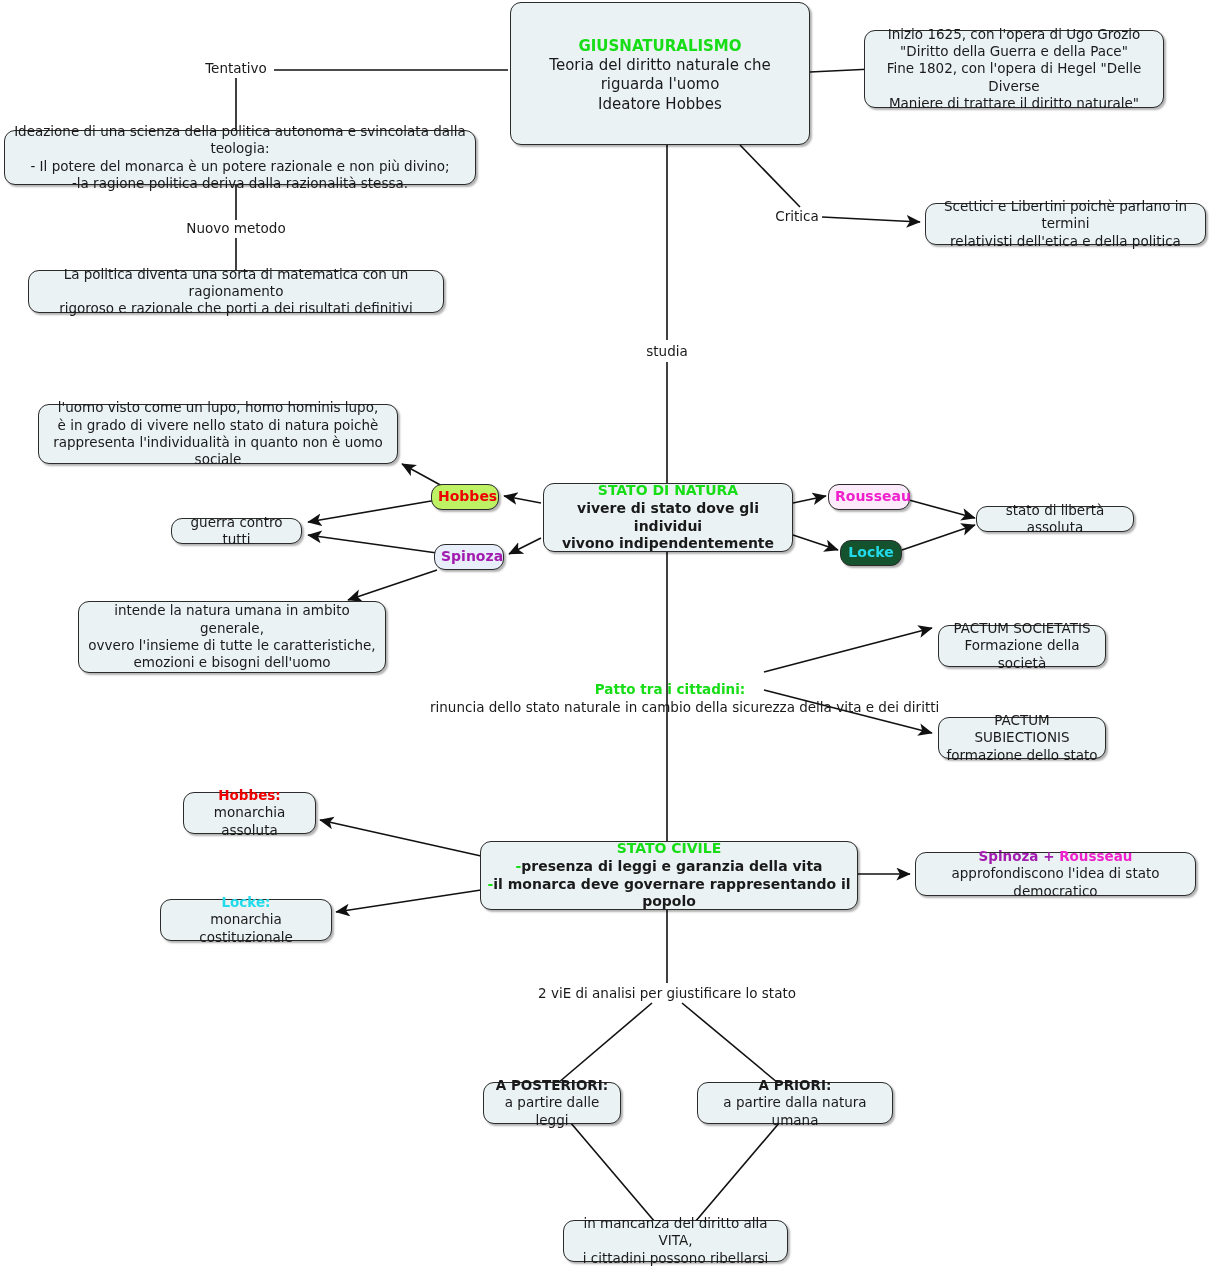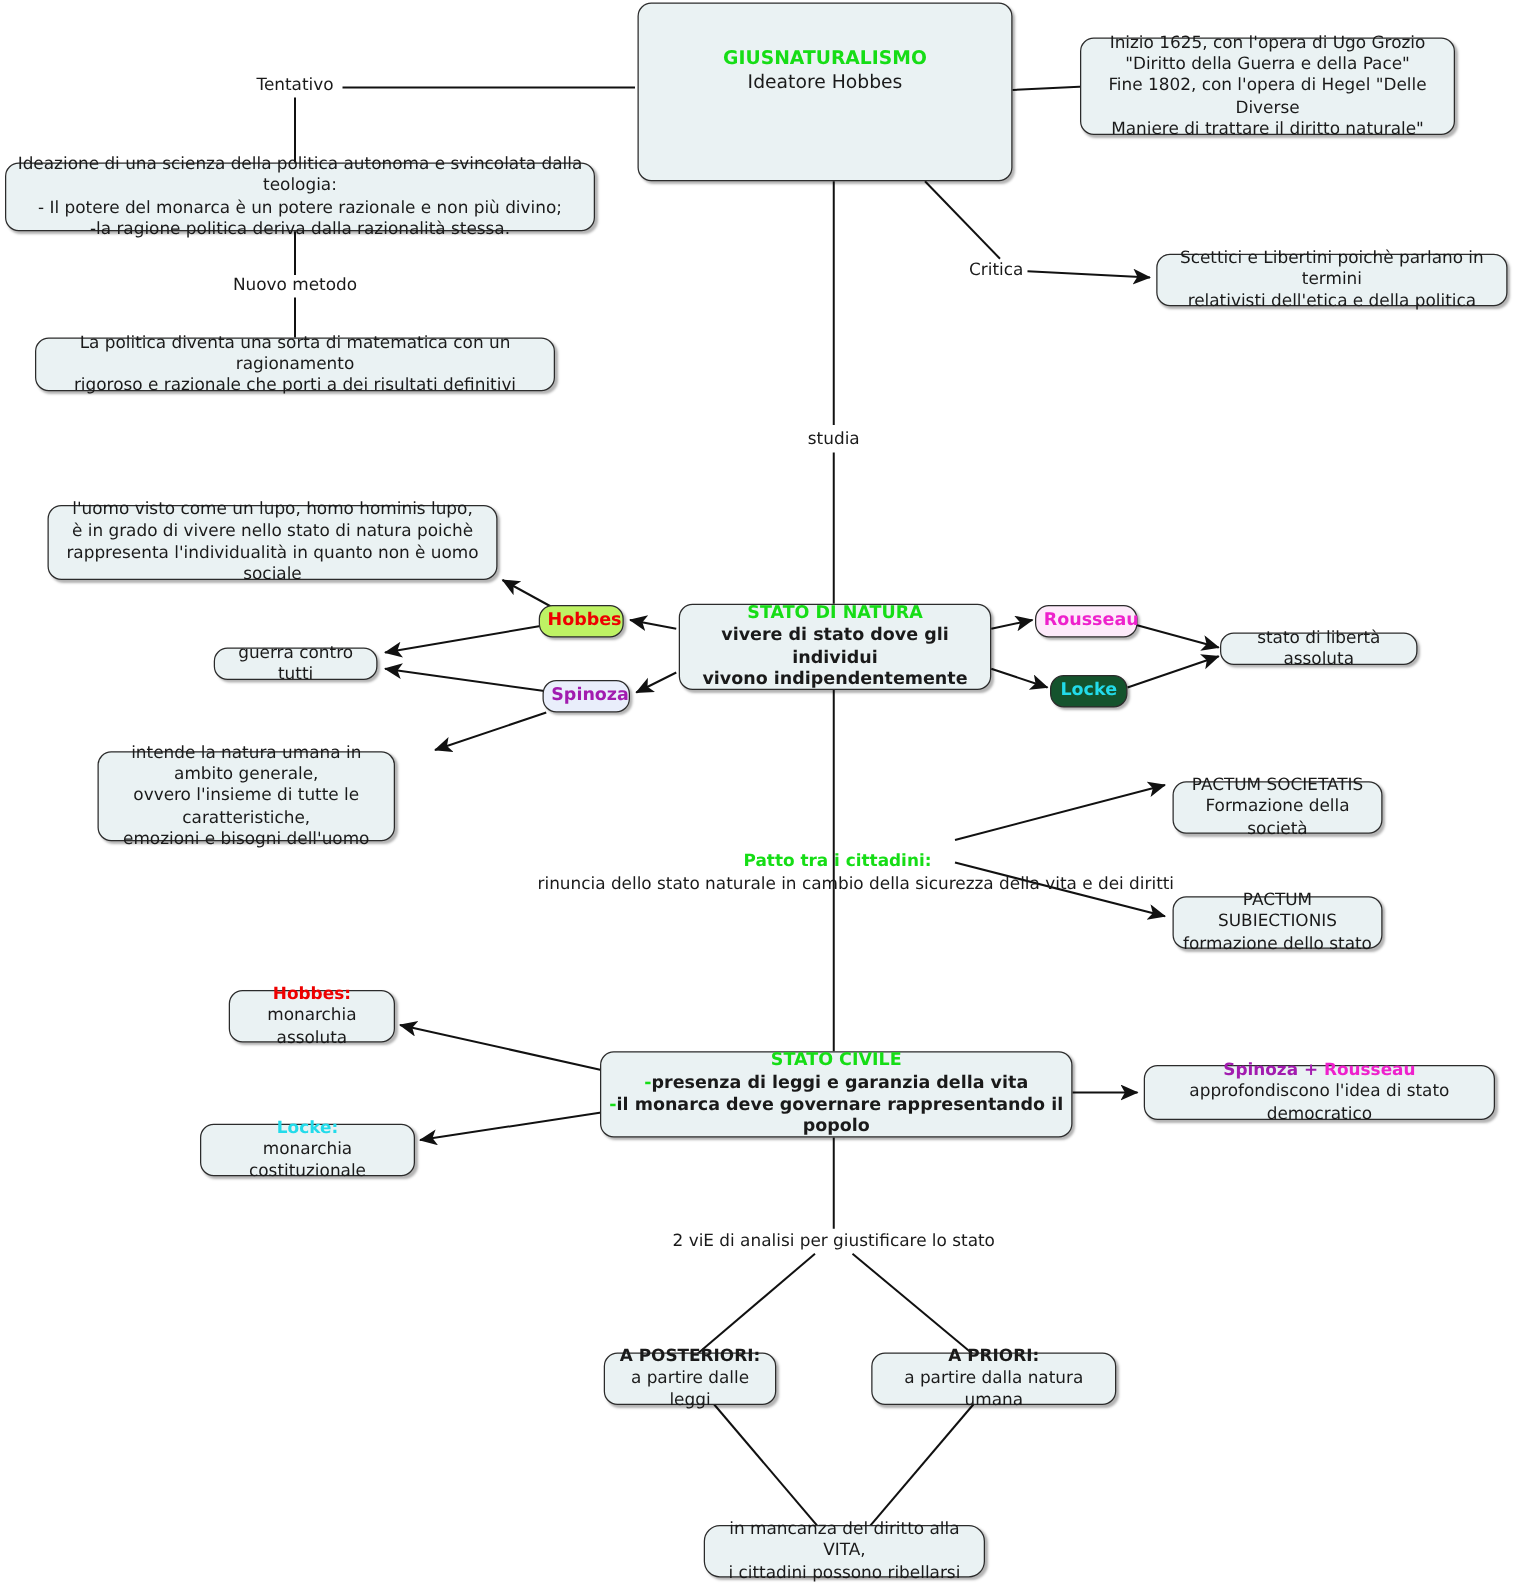--- a/index.html
+++ b/index.html
@@ -123,20 +123,21 @@
 
       <path d="M570,1122 L655,1222"></path>
 
       <path d="M780,1122 L695,1222"></path>
     </g>
   </svg>
 
   <div class="node fs15" style="left:510px;top:2px;width:300px;height:143px;align-items:flex-start;">
     <div class="inner" style="padding-top:34px;">
       <div class="green fs15">GIUSNATURALISMO</div>
+      <div>Teoria del diritto naturale che riguarda l'uomo</div>
       <div>Ideatore Hobbes</div>
     </div>
   </div>
 
   <div class="node fs13" style="left:864px;top:30px;width:300px;height:78px;">
     <div class="inner">
       <div>Inizio 1625, con l'opera di Ugo Grozio</div>
       <div>"Diritto della Guerra e della Pace"</div>
       <div>Fine 1802, con l'opera di Hegel "Delle Diverse</div>
       <div>Maniere di trattare il diritto naturale"</div>
@@ -206,21 +207,21 @@
   </div>
 
   <div class="node fs14 tint-cyan" style="left:840px;top:540px;width:62px;height:26px;">
     <div class="inner"><span class="cyan">Locke</span></div>
   </div>
 
   <div class="node fs13" style="left:976px;top:506px;width:158px;height:26px;">
     <div class="inner"><span>stato di libertà assoluta</span></div>
   </div>
 
-  <div class="node fs13" style="left:78px;top:601px;width:238px;height:72px;align-items:center;">
+  <div class="node fs13" style="left:78px;top:601px;width:308px;height:72px;align-items:center;">
     <div class="inner">
       <div>intende la natura umana in ambito generale,</div>
       <div>ovvero l'insieme di tutte le caratteristiche,</div>
       <div>emozioni e bisogni dell'uomo</div>
     </div>
   </div>
 
   <div class="plain fs13" style="left:430px;top:670px;width:480px;margin-top:11px;">
     <div class="green fs13">Patto tra i cittadini:</div>
     <div style="white-space:nowrap;">rinuncia dello stato naturale in cambio della sicurezza della vita e dei diritti</div>
@@ -278,20 +279,20 @@
     </div>
   </div>
 
   <div class="node fs13" style="left:697px;top:1082px;width:196px;height:42px;">
     <div class="inner">
       <div class="bold">A PRIORI:</div>
       <div>a partire dalla natura umana</div>
     </div>
   </div>
 
-  <div class="node fs13" style="left:563px;top:1220px;width:225px;height:42px;border-radius:13px;">
+  <div class="node fs13" style="left:563px;top:1220px;width:225px;height:42px;">
     <div class="inner">
       <div>in mancanza del diritto alla VITA,</div>
       <div>i cittadini possono ribellarsi</div>
     </div>
   </div>
 
 </div>
 
 </body></html>

